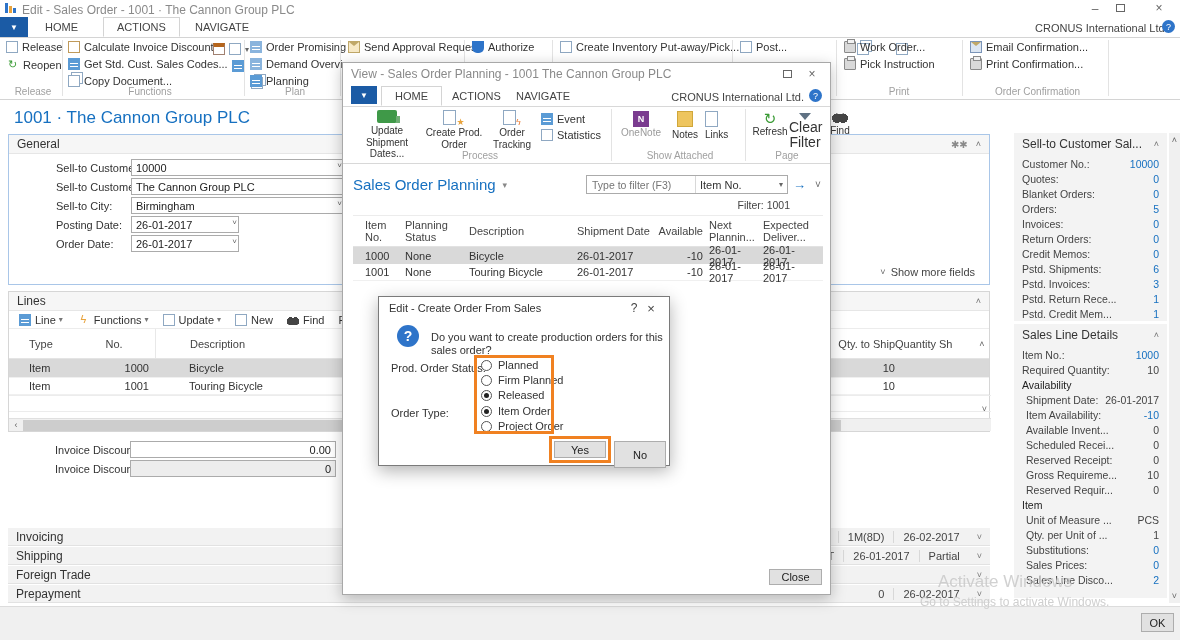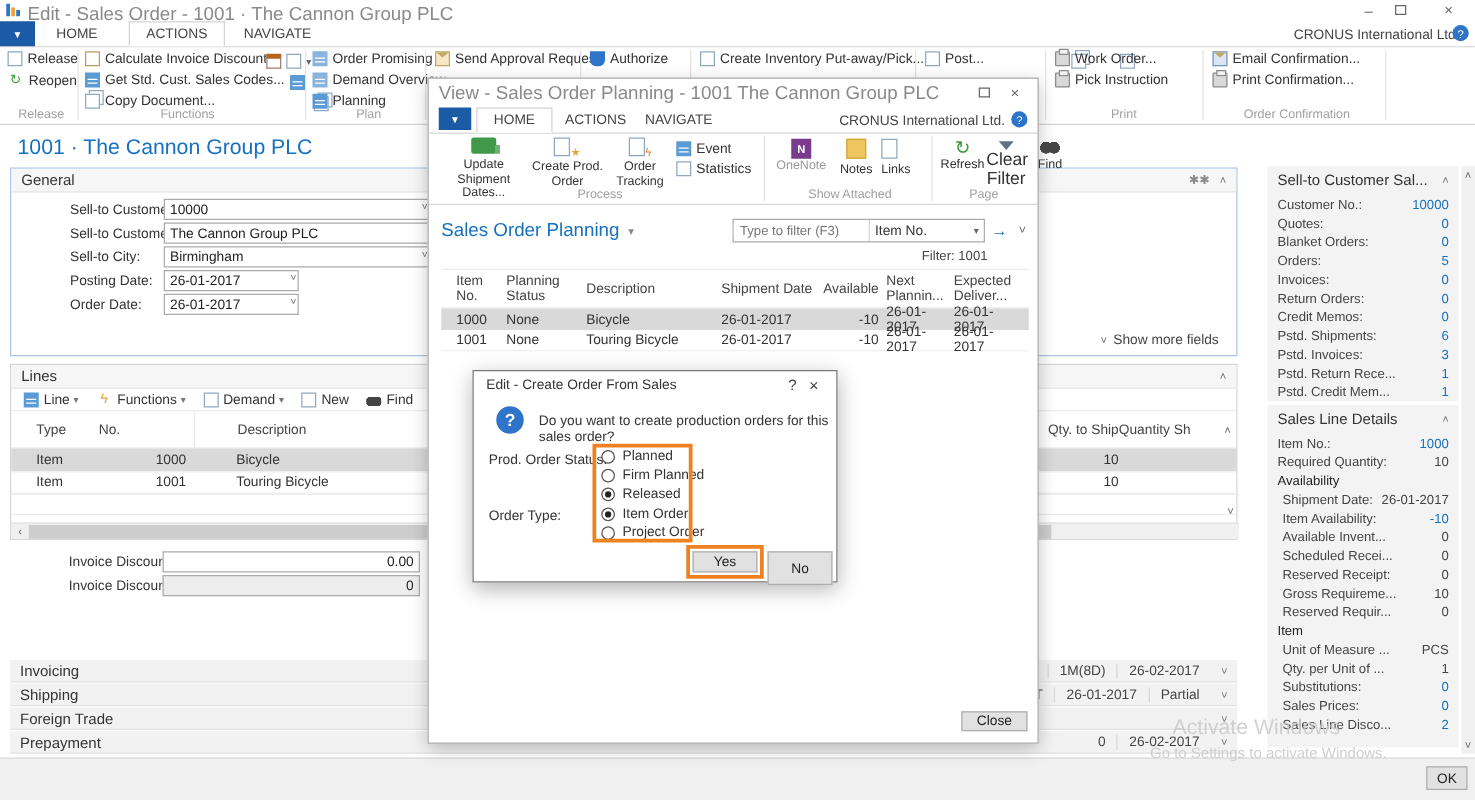--- a/index.html
+++ b/index.html
@@ -5,21 +5,21 @@
   *{box-sizing:border-box;margin:0;padding:0}
   html,body{background:#fff}
   #root{position:relative;width:1180px;height:640px;background:#fff;overflow:hidden;
         font-family:"Liberation Sans",sans-serif;font-size:11px;color:#333}
   .abs{position:absolute}
   .row{display:flex;align-items:center}
   .nowrap{white-space:nowrap}
   .gray{color:#9a9a9a}
   .blue{color:#1670c0}
   
-  .wtitle{font-size:15px;color:#8a8a8a}
+  .wtitle{font-size:12px;color:#8a8a8a}
   .winbtn{width:26px;text-align:center;color:#666;font-size:12px;cursor:default}
   
   .appbtn{width:28px;height:20px;background:#1b5ba5;color:#fff;display:flex;align-items:center;justify-content:center;font-size:8px}
   .tab{padding:3px 13px;font-size:11px;color:#444}
   .tab.active{background:#fff;border:1px solid #d4d4d4;border-bottom:1px solid #fff}
   
   .rib-item{display:flex;align-items:center;white-space:nowrap;color:#333;font-size:11px}
   .grp-label{position:absolute;color:#a0a0a0;font-size:10px;text-align:center;white-space:nowrap}
   .vline{position:absolute;width:1px;background:#e3e3e3}
   .icon{width:12px;height:12px;flex:none;margin-right:4px;position:relative;display:inline-block}
@@ -235,21 +235,21 @@
           <span>Line</span>
           <span style="font-size:8px;color:#777;margin-left:3px">▾</span>
         </span>
       <span class="row" style="margin-right:14px">
           <span class="gly" style="color:#e8a33d">ϟ</span>
           <span>Functions</span>
           <span style="font-size:8px;color:#777;margin-left:3px">▾</span>
         </span>
       <span class="row" style="margin-right:14px">
           <span class="icon ic-page"></span>
-          <span>Demand</span>
+          <span>Update</span>
           <span style="font-size:8px;color:#777;margin-left:3px">▾</span>
         </span>
       <span class="row" style="margin-right:14px">
           <span class="icon ic-page"></span>
           <span>New</span>
         </span>
       <span class="row" style="margin-right:14px">
           <span class="icon ic-binoc"></span>
           <span>Find</span>
         </span>
@@ -257,21 +257,21 @@
           <span>Filter</span>
         </span>
       <span class="row gray">
           <span class="ic-funnel" style="border-top-color:#b8c2cc"></span>
           <span>Clear</span>
         </span>
     </div>
 
     <div class="row" style="height:30px;color:#444;border-bottom:1px solid #e4e4e4">
       <span style="width:70px;padding-left:20px">Type</span>
-      <span style="width:70px;text-align:left">No.</span>
+      <span style="width:70px;text-align:center">No.</span>
       <span style="width:205px;padding-left:34px;border-left:1px solid #e8e8e8;margin-left:6px;align-self:stretch;display:flex;align-items:center">Description</span>
       <span style="width:110px;white-space:pre-line">Location Code</span>
       <span style="flex:1"></span>
       <span style="width:60px;text-align:right">ount %</span>
       <span style="width:93px;text-align:right">Qty. to Ship</span>
       <span style="width:80px;">Quantity Sh</span>
       <span class="scroll-ar" style="width:14px">˄</span>
     </div>
 
     <div class="row selrow" style="height:18px">

